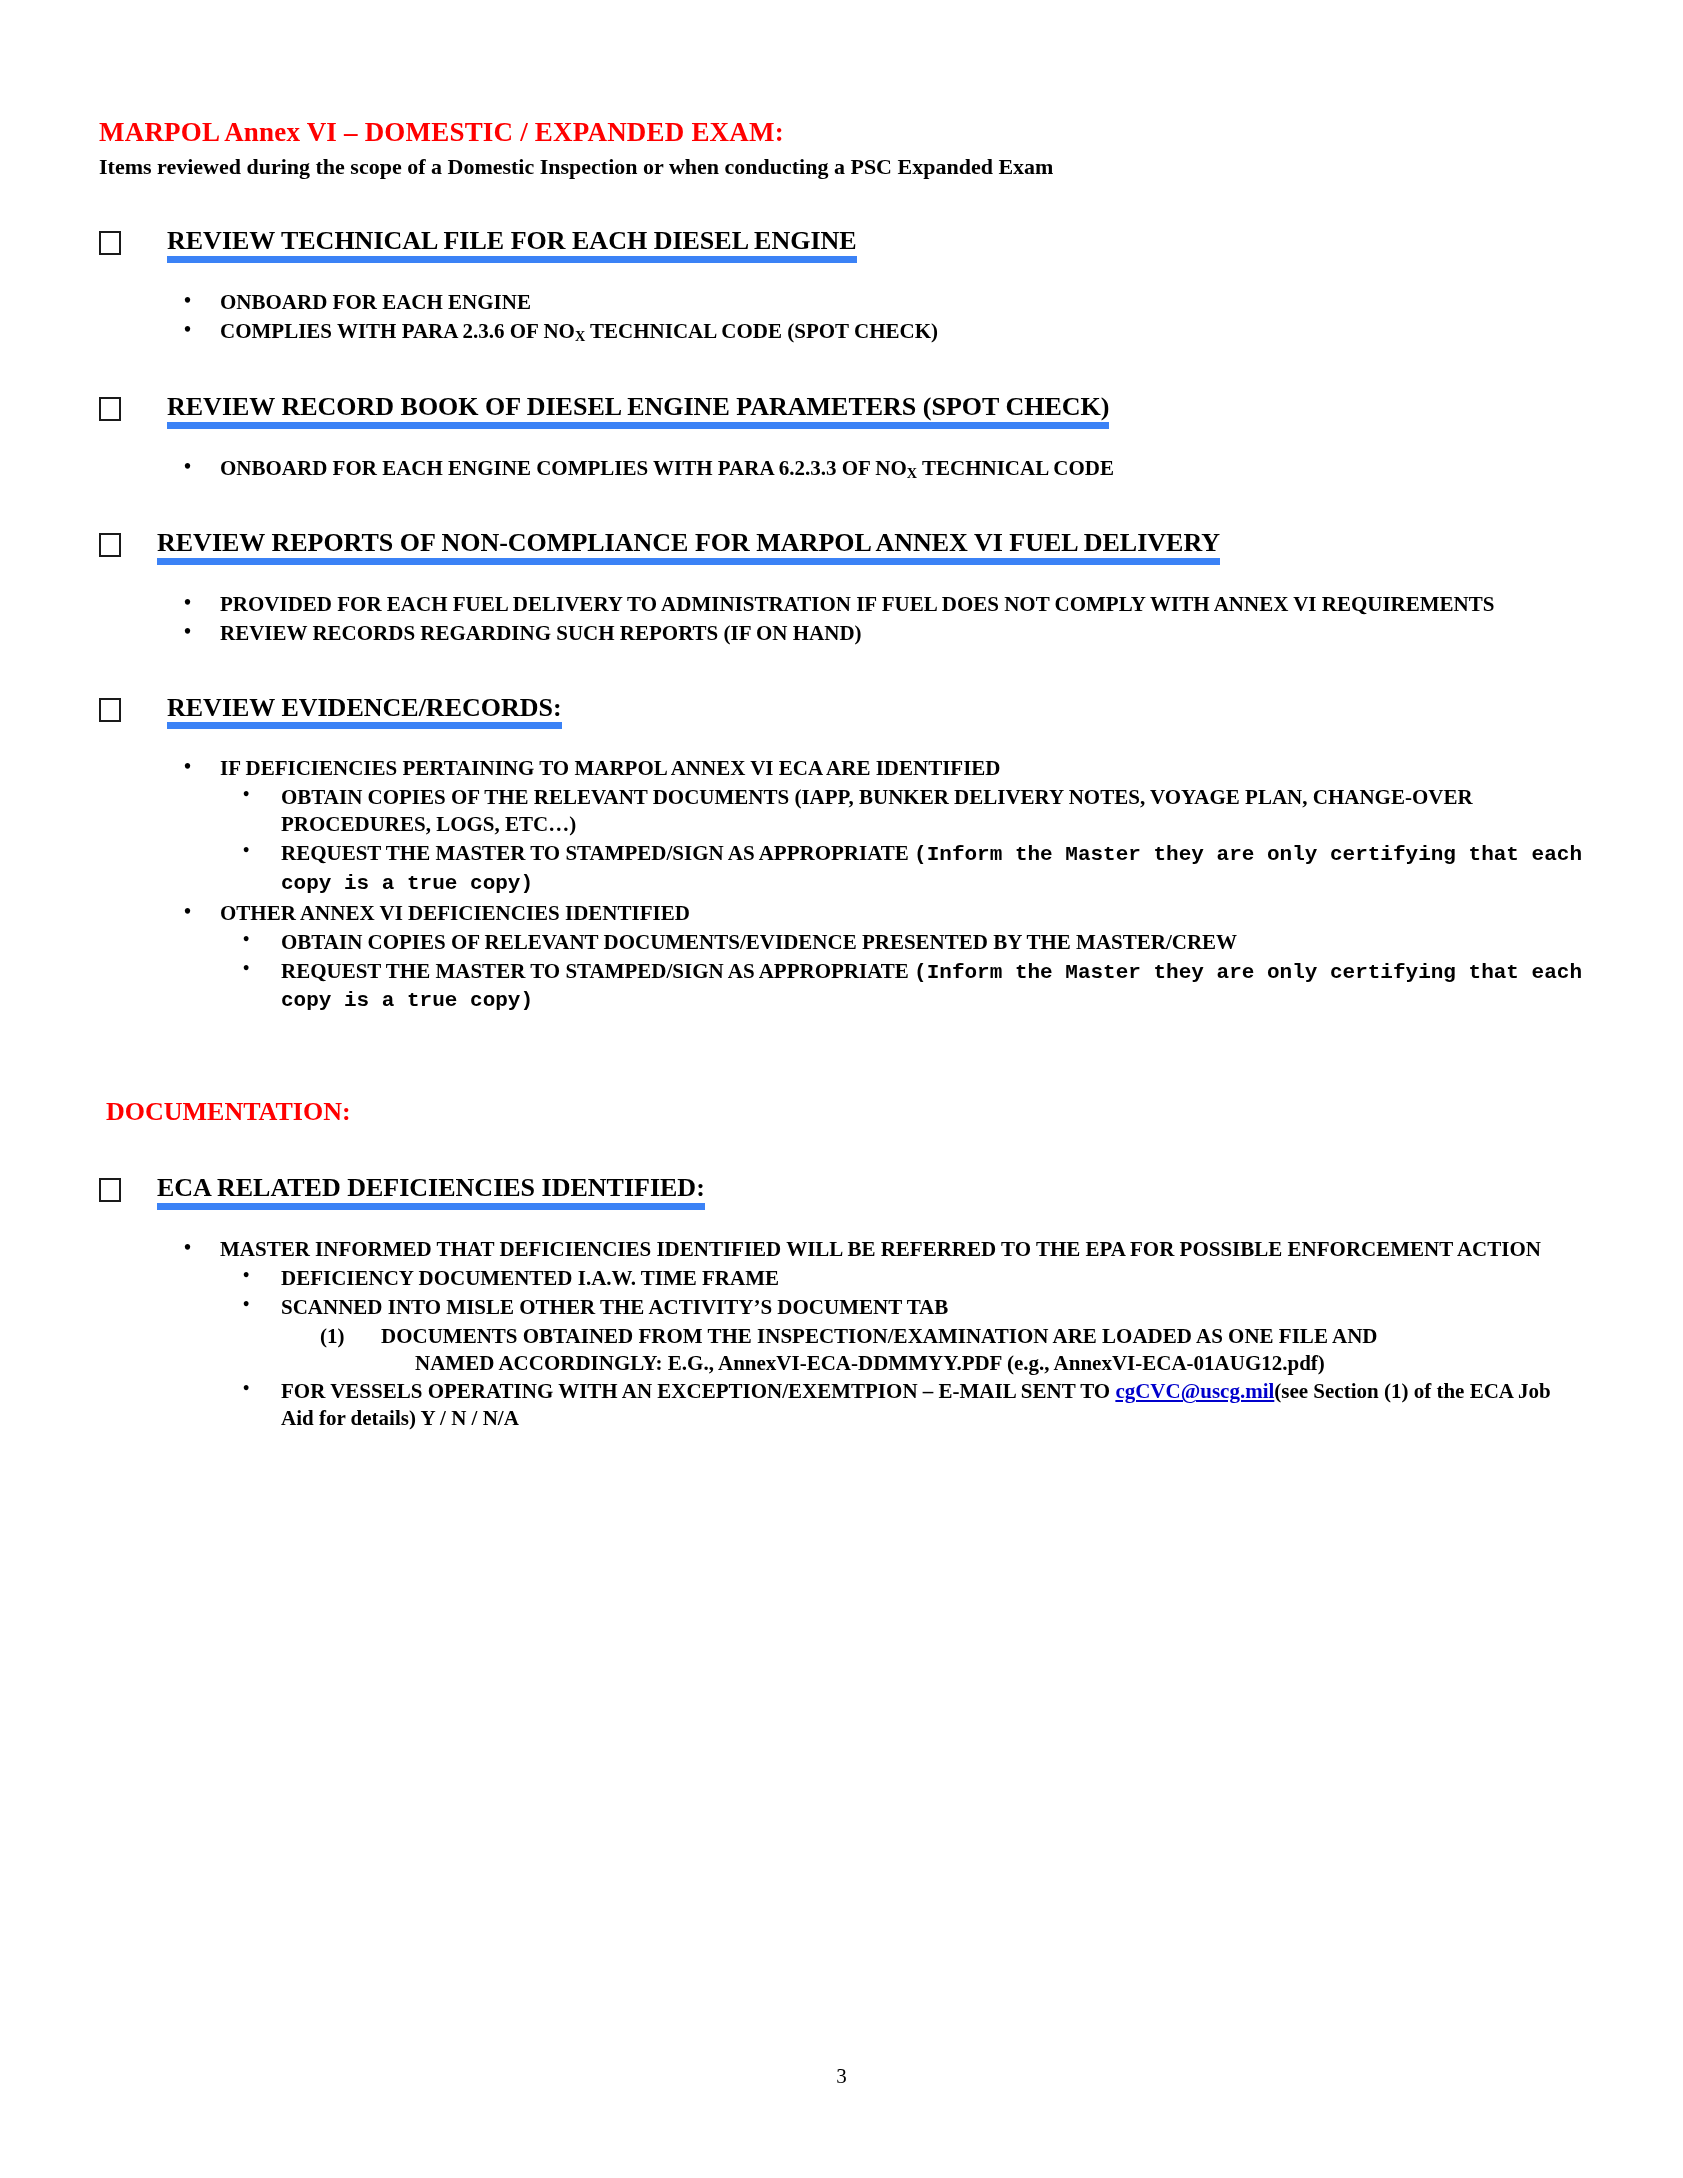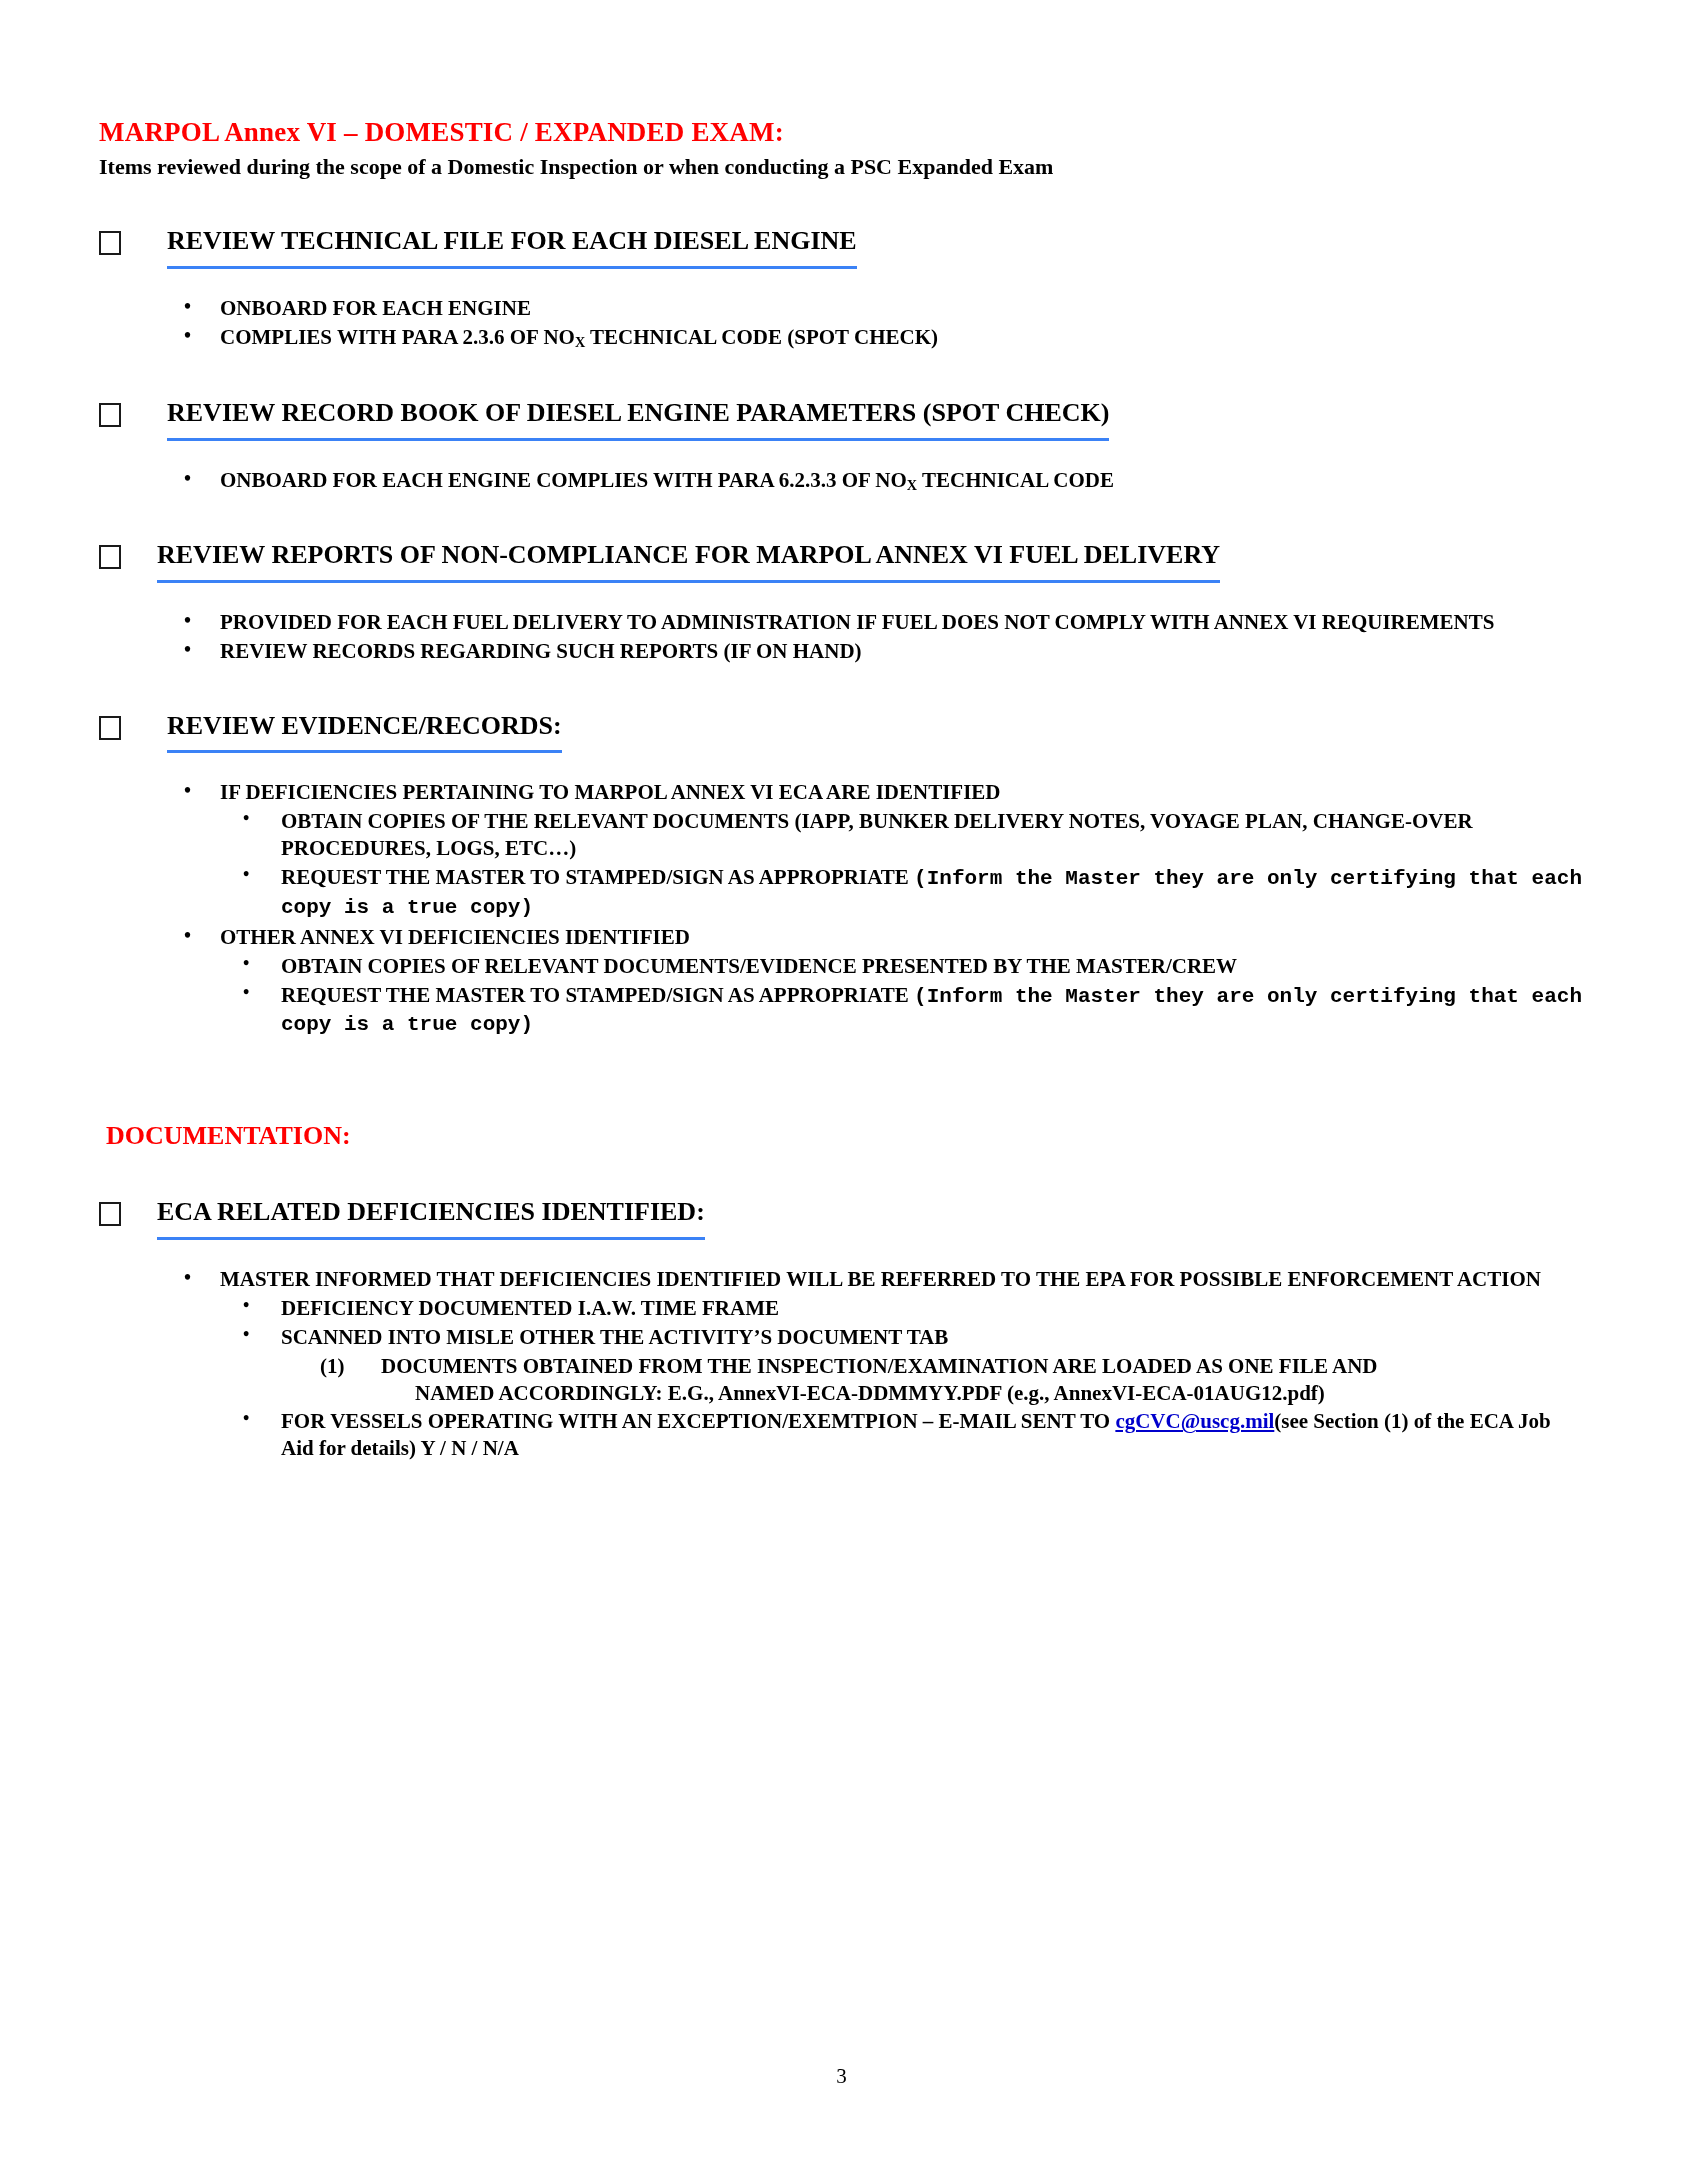--- a/index.html
+++ b/index.html
@@ -59,22 +59,22 @@
     width: 18px;
     height: 20px;
     border: 2.5px solid #1a1a1a;
     flex: 0 0 auto;
     margin-top: 5px;
     background: #ffffff;
   }
   .section-head .head-text {
     display: inline-block;
     margin-left: 46px;
-    border-bottom: 3px solid #3b82f6;
-    padding-bottom: 10px;
+    border-bottom: 7px solid #3b82f6;
+    padding-bottom: 0;
     white-space: nowrap;
   }
   .section-head.narrow-gap .head-text {
     margin-left: 36px;
   }
 
   
   ul.lvl1 {
     list-style: none;
     margin: 26px 12px 0 0;

